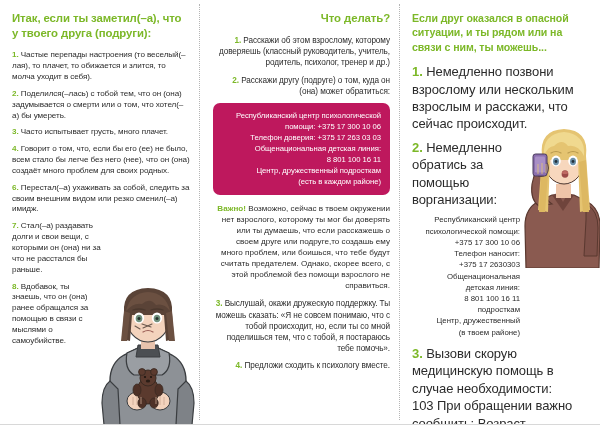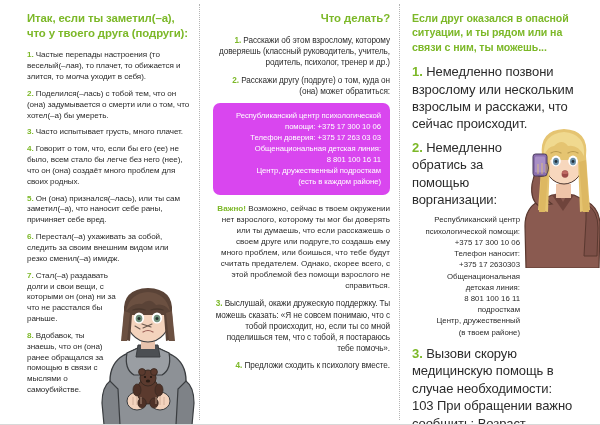--- a/index.html
+++ b/index.html
@@ -25,21 +25,21 @@
     width: 600px;
     height: 425px;
     box-sizing: border-box;
   }
   .col {
     position: relative;
     box-sizing: border-box;
     height: 100%;
     overflow: hidden;
   }
-  .col-left   { width: 200px; padding: 11px 10px 0 27px; }
+  .col-left   { width: 200px; padding: 11px 10px 0 12px; }
   .col-mid    { width: 200px; padding: 11px 10px 0 13px; text-align: right; }
   .col-right  { width: 200px; padding: 11px 23px 0 12px; }
 
   .divider {
     position: absolute;
     top: 4px;
     bottom: 4px;
     width: 0;
     border-left: 1px dotted #b5b5b5;
   }
@@ -68,21 +68,21 @@
   }
   .item .num {
     color: #7CB828;
     font-weight: bold;
   }
   .col-mid .item { font-size: 8.2px; line-height: 1.36; }
   .col-right .item { font-size: 13px; line-height: 1.34; }
 
   
   .greenbox {
-    background: #d946ef;
+    background: #be185d;
     color: #ffffff;
     border-radius: 7px;
     padding: 7px 9px 8px 9px;
     margin: 2px 0 8px 0;
     font-size: 7.7px;
     line-height: 1.44;
     letter-spacing: -0.05px;
   }
   .greenbox div { white-space: normal; }
 
@@ -132,21 +132,20 @@
 <div id="poster">
   <div class="columns">
 
     <div class="col col-left">
       <h1 class="heading">Итак, если ты заметил(–а), что у твоего друга (подруги):</h1>
 
       <p class="item"><span class="num">1.</span> <span>Частые перепады настроения (то веселый(–лая), то плачет, то обижается и злится, то молча уходит в себя).</span></p>
       <p class="item"><span class="num">2.</span> <span>Поделился(–лась) с тобой тем, что он (она) задумывается о смерти или о том, что хотел(–а) бы умереть.</span></p>
       <p class="item"><span class="num">3.</span> <span>Часто испытывает грусть, много плачет.</span></p>
       <p class="item"><span class="num">4.</span> <span>Говорит о том, что, если бы его (ее) не было, всем стало бы легче без него (нее), что он (она) создаёт много проблем для своих родных.</span></p>
-      <p class="item"><span class="num">5.</span> <span>Он (она) признался(–лась), или ты сам заметил(–а), что наносит себе раны, причиняет себе вред.</span></p>
       <p class="item"><span class="num">6.</span> <span>Перестал(–а) ухаживать за собой, следить за своим внешним видом или резко сменил(–а) имидж.</span></p>
       <p class="item" style="width:102px"><span class="num">7.</span> <span>Стал(–а) раздавать долги и свои вещи, с которыми он (она) ни за что не расстался бы раньше.</span></p>
       <p class="item" style="width:82px"><span class="num">8.</span> <span>Вдобавок, ты знаешь, что он (она) ранее обращался за помощью в связи с мыслями о самоубийстве.</span></p>
 
       <div class="illus illus-hoodie">
         <svg viewBox="0 0 108 148" width="108" height="148" aria-hidden="true">
 
           <path d="M18 148 L16 104 Q16 86 30 78 L44 71 L64 71 L78 78 Q92 86 92 104 L90 148 Z" fill="#8d9196" stroke="#3a3d40" stroke-width="1.4"></path>
 
           <path d="M16 104 Q8 110 8 126 L10 148 L26 148 L24 112 Z" fill="#7e8287" stroke="#3a3d40" stroke-width="1.2"></path>

